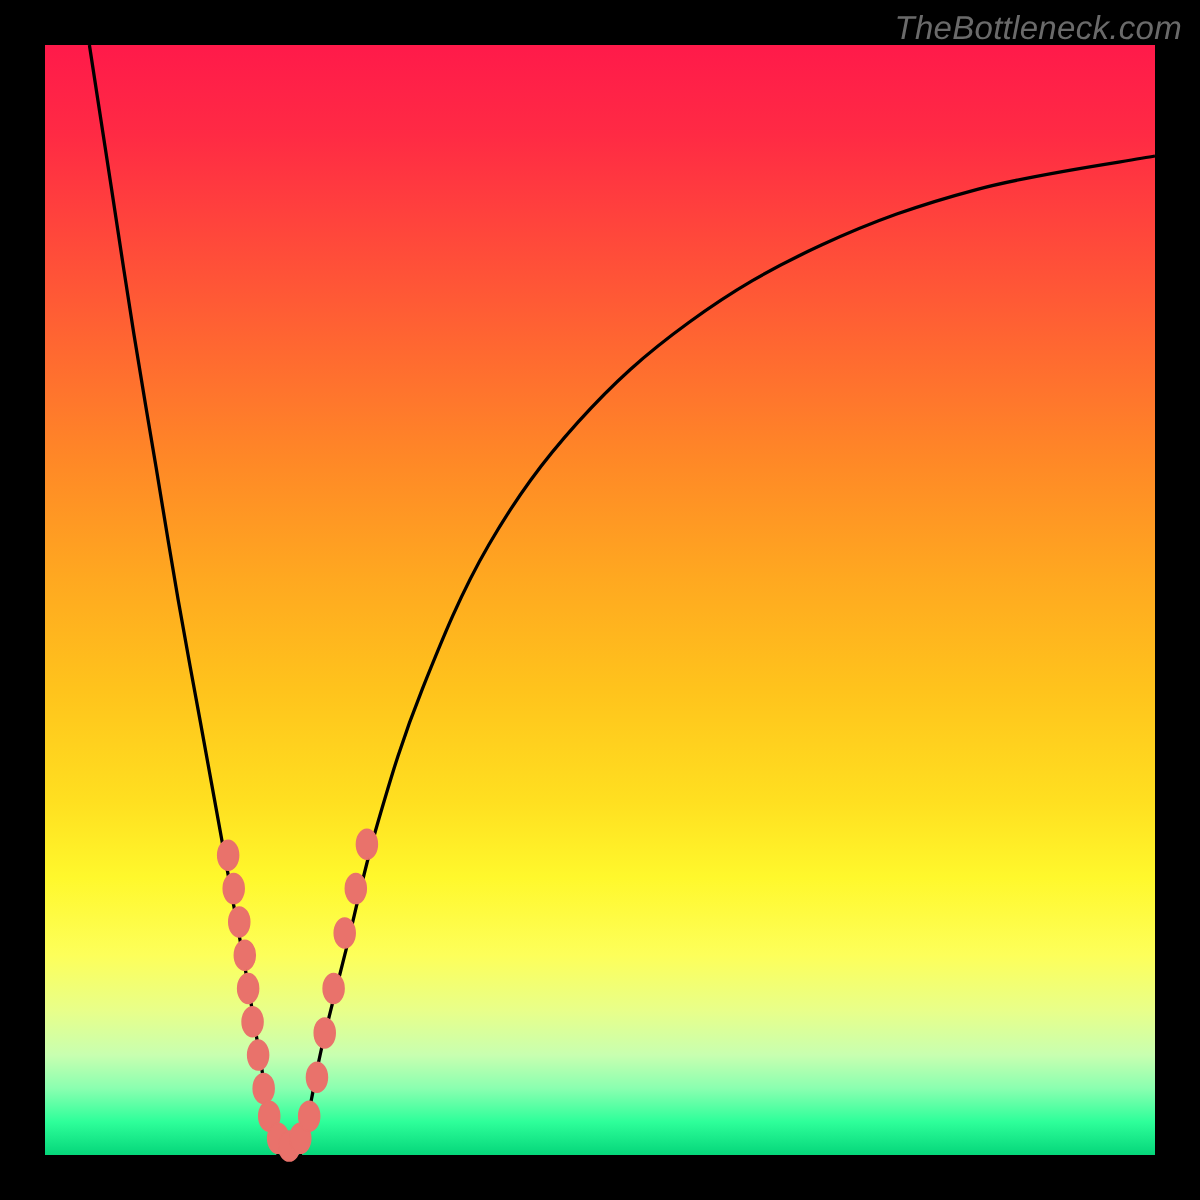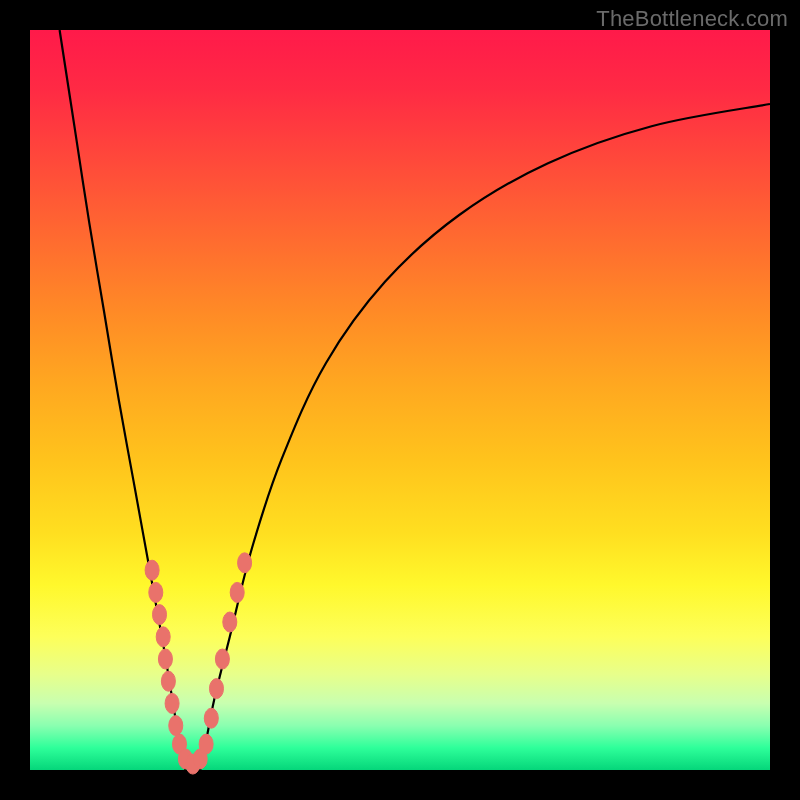--- a/index.html
+++ b/index.html
@@ -44,20 +44,21 @@
   }
   .watermark {
     position: absolute;
     top: 6px;
     right: 12px;
     color: #6a6a6a;
     font-size: 22px;
     font-weight: 500;
     letter-spacing: 0.2px;
     user-select: none;
+    font-style: italic;
   }
   svg.curves {
     position: absolute;
     left: 0;
     top: 0;
     width: 740px;
     height: 740px;
     overflow: visible;
   }
   .marker {

